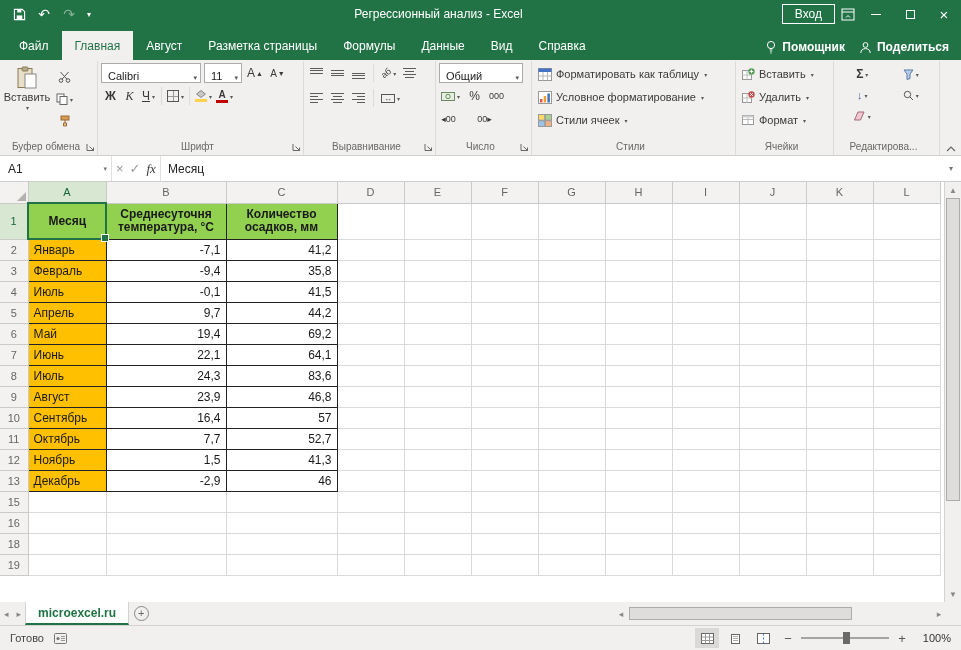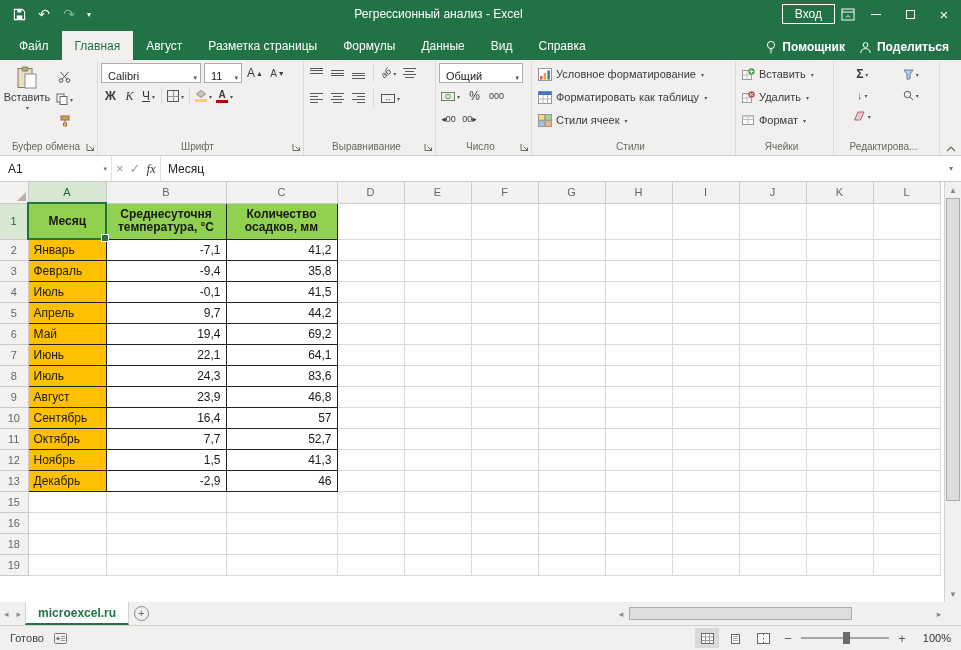--- a/index.html
+++ b/index.html
@@ -383,52 +383,52 @@
           <span class="mb">
             <svg width="14" height="9" viewBox="0 0 14 9">
                 <rect x="0.5" y="0.5" width="13" height="8" fill="#e7efe2" stroke="#6d8a64"></rect>
                 <circle cx="7" cy="4.5" r="2.2" fill="none" stroke="#6d8a64"></circle>
               </svg>
             <span class="cr">▾</span>
           </span>
           <span class="mb">%</span>
           <span class="mb" style="font-size:9px">000</span>
         </div>
-        <div class="row" style="gap:2px">
+        <div class="row" style="gap:17px">
           <span class="mb" style="font-size:9px">◂00</span>
           <span class="mb" style="font-size:9px">00▸</span>
         </div>
       </div>
       <div class="rg-label">Число</div>
       <span class="dlg">
           <svg width="9" height="9" viewBox="0 0 9 9">
             <path d="M1 1 V7.5 H7.5 M3.5 3.5 L7.5 7.5 M7.5 4.5 V7.5 H4.5" fill="none" stroke="#6a6865"></path>
           </svg>
         </span>
     </div>
 
     <div class="rgroup" style="width:204px">
       <div class="rg-body col" style="gap:1px">
+        <span class="stbtn">
+          <svg width="14" height="13" viewBox="0 0 14 13">
+              <rect x="0.5" y="0.5" width="13" height="12" fill="#fff" stroke="#999"></rect>
+              <rect x="0.5" y="0.5" width="13" height="3.5" fill="#4472c4"></rect>
+              <path d="M0.5 8 h13 M5 4 v8.5 M9.5 4 v8.5" stroke="#b5b5b5" fill="none"></path>
+            </svg>
+          <span>Форматировать как таблицу</span>
+          <span class="cr">▾</span>
+        </span>
         <span class="stbtn">
           <svg width="14" height="13" viewBox="0 0 14 13">
               <rect x="0.5" y="0.5" width="13" height="12" fill="#fff" stroke="#999"></rect>
               <rect x="2" y="8" width="2.5" height="3.5" fill="#e05a4e"></rect>
               <rect x="5.7" y="5" width="2.5" height="6.5" fill="#f0a030"></rect>
               <rect x="9.4" y="2.5" width="2.5" height="9" fill="#4472c4"></rect>
             </svg>
           <span>Условное форматирование</span>
-          <span class="cr">▾</span>
-        </span>
-        <span class="stbtn">
-          <svg width="14" height="13" viewBox="0 0 14 13">
-              <rect x="0.5" y="0.5" width="13" height="12" fill="#fff" stroke="#999"></rect>
-              <rect x="0.5" y="0.5" width="13" height="3.5" fill="#4472c4"></rect>
-              <path d="M0.5 8 h13 M5 4 v8.5 M9.5 4 v8.5" stroke="#b5b5b5" fill="none"></path>
-            </svg>
-          <span>Форматировать как таблицу</span>
           <span class="cr">▾</span>
         </span>
         <span class="stbtn">
           <svg width="14" height="13" viewBox="0 0 14 13">
               <rect x="0.5" y="0.5" width="6.2" height="5.7" fill="#ffd966" stroke="#999"></rect>
               <rect x="7.3" y="0.5" width="6.2" height="5.7" fill="#a9d08e" stroke="#999"></rect>
               <rect x="0.5" y="6.8" width="6.2" height="5.7" fill="#9dc3e6" stroke="#999"></rect>
               <rect x="7.3" y="6.8" width="6.2" height="5.7" fill="#f4b183" stroke="#999"></rect>
             </svg>
           <span>Стили ячеек</span>

